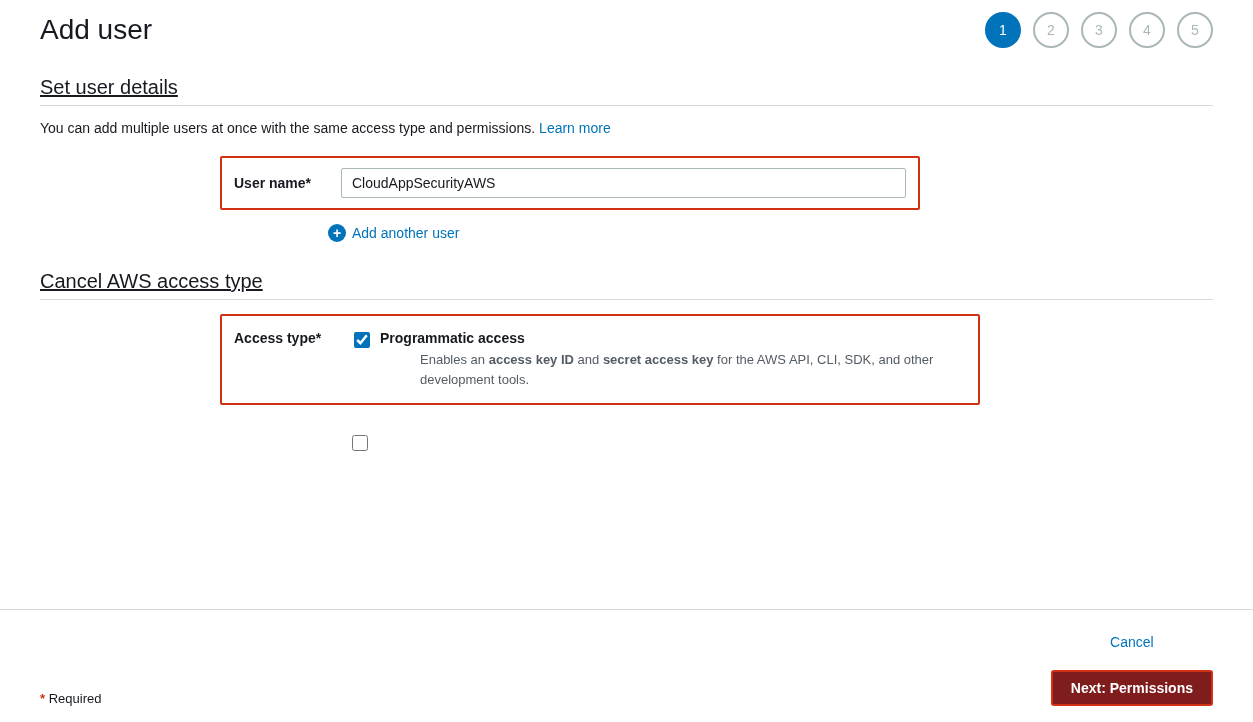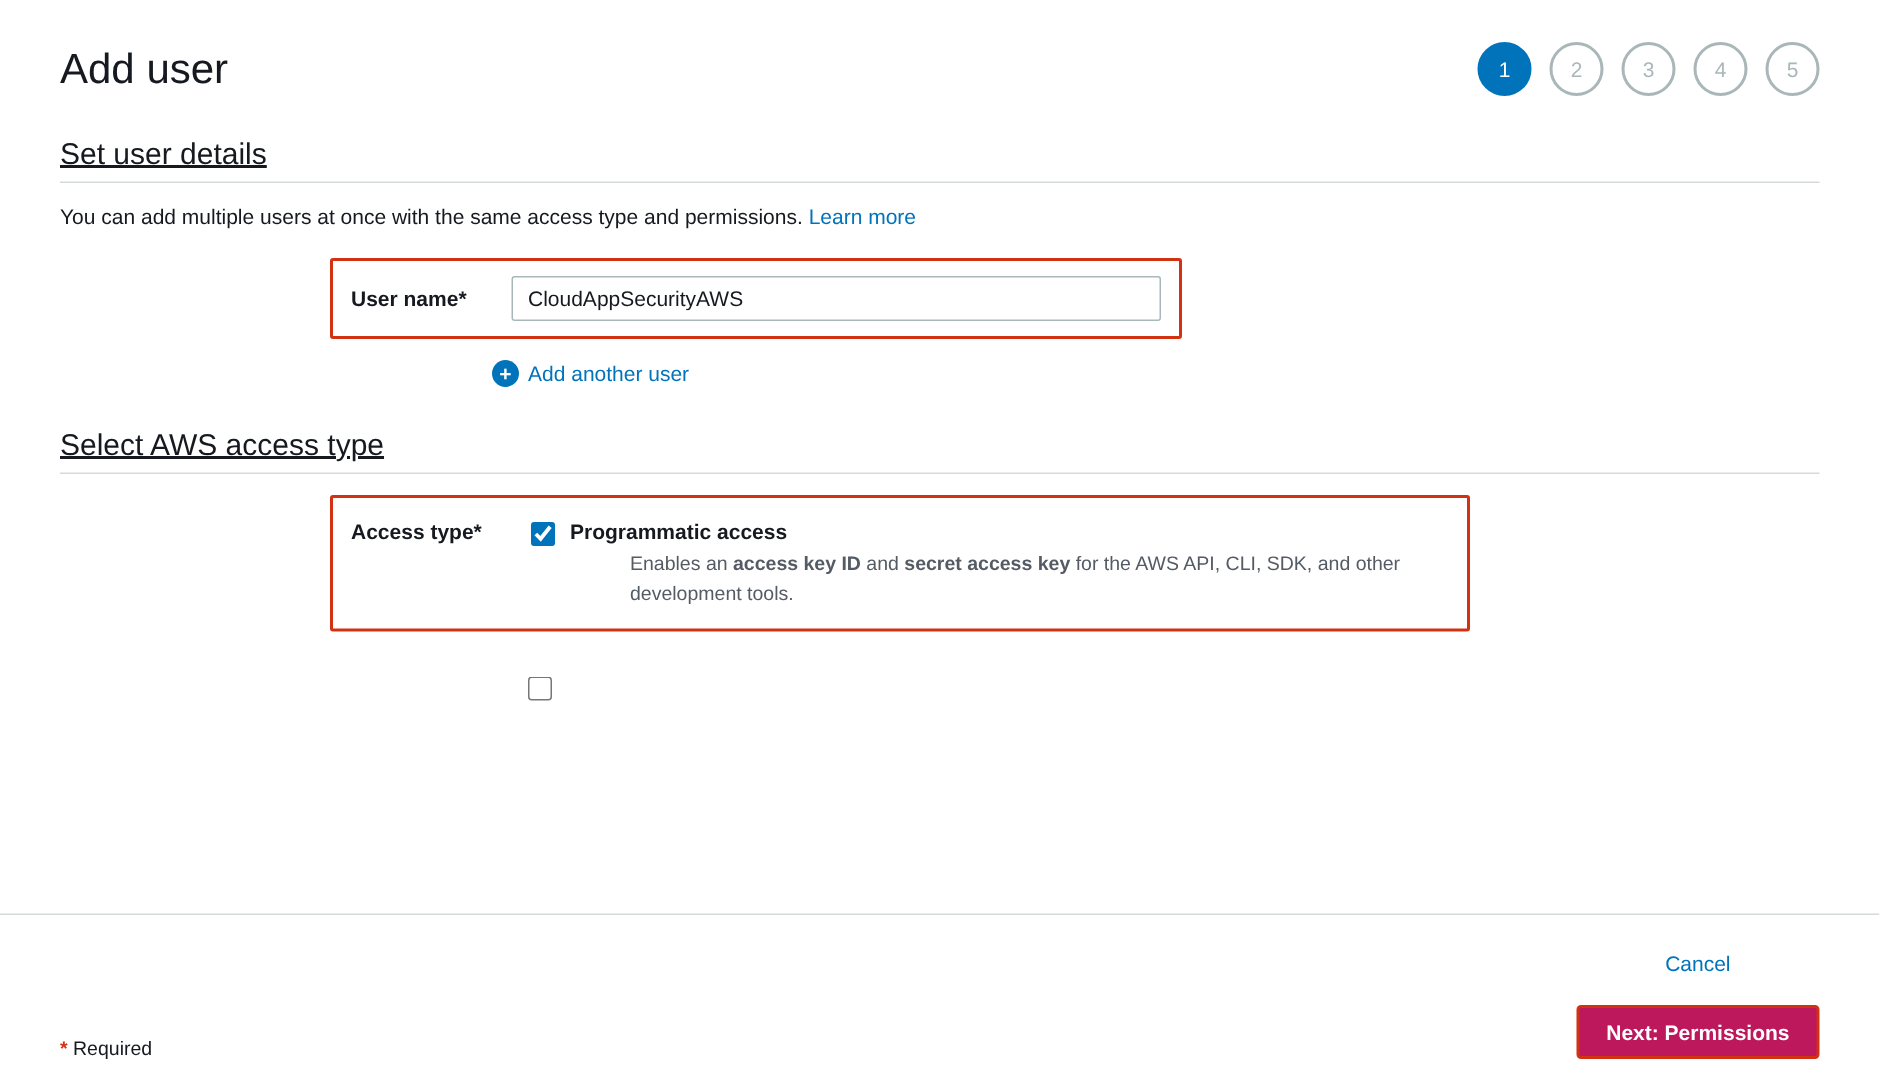--- a/index.html
+++ b/index.html
@@ -9,21 +9,21 @@
       color: #16191f;
       background: #fff;
       width: 1253px;
       min-height: 722px;
       display: flex;
       flex-direction: column;
     }
 
     .page-container {
       flex: 1;
-      padding: 28px 40px 0 40px;
+      padding: 12px 40px 0 40px;
       overflow-y: auto;
     }
 
     .page-header {
       display: flex;
       justify-content: space-between;
       align-items: center;
       margin-bottom: 28px;
     }
 
@@ -92,21 +92,21 @@
       margin-bottom: 16px;
     }
 
     .user-name-box {
       border: 2px solid #d13212;
       border-radius: 2px;
       padding: 10px 12px;
       display: flex;
       align-items: center;
       gap: 12px;
-      width: 568px;
+      width: 700px;
       margin-bottom: 14px;
     }
 
     .user-name-label {
       font-size: 14px;
       font-weight: 700;
       white-space: nowrap;
       min-width: 95px;
     }
 
@@ -245,21 +245,21 @@
       background: none;
       border: none;
       color: #0073bb;
       font-size: 14px;
       cursor: pointer;
       padding: 8px 16px;
       font-family: inherit;
     }
 
     .next-btn {
-      background: #be185d;
+      background: #7f1d1d;
       color: #fff;
       border: 2px solid #d13212;
       border-radius: 3px;
       font-size: 14px;
       font-weight: 600;
       cursor: pointer;
       padding: 8px 18px;
       font-family: inherit;
     }
   </style>
@@ -293,21 +293,21 @@
         <input class="user-name-input" type="text" value="CloudAppSecurityAWS" style="">
       </div>
       <a href="#" class="add-another-user">
         <span class="plus-circle">+</span>
         <span>Add another user</span>
       </a>
     </div>
   </section>
 
   <section class="access-type-section">
-    <h2 class="section-title">Select AWS access type</h2>
+    <h2 class="section-title">Cancel AWS access type</h2>
     <hr class="divider">
 
     <div class="access-type-content">
 
       <div class="access-type-box">
         <div class="access-type-row">
           <span class="access-type-label-col">Access type*</span>
           <div class="checkbox-col">
             <input class="checkbox-input" type="checkbox" checked="" style="">
           </div>

